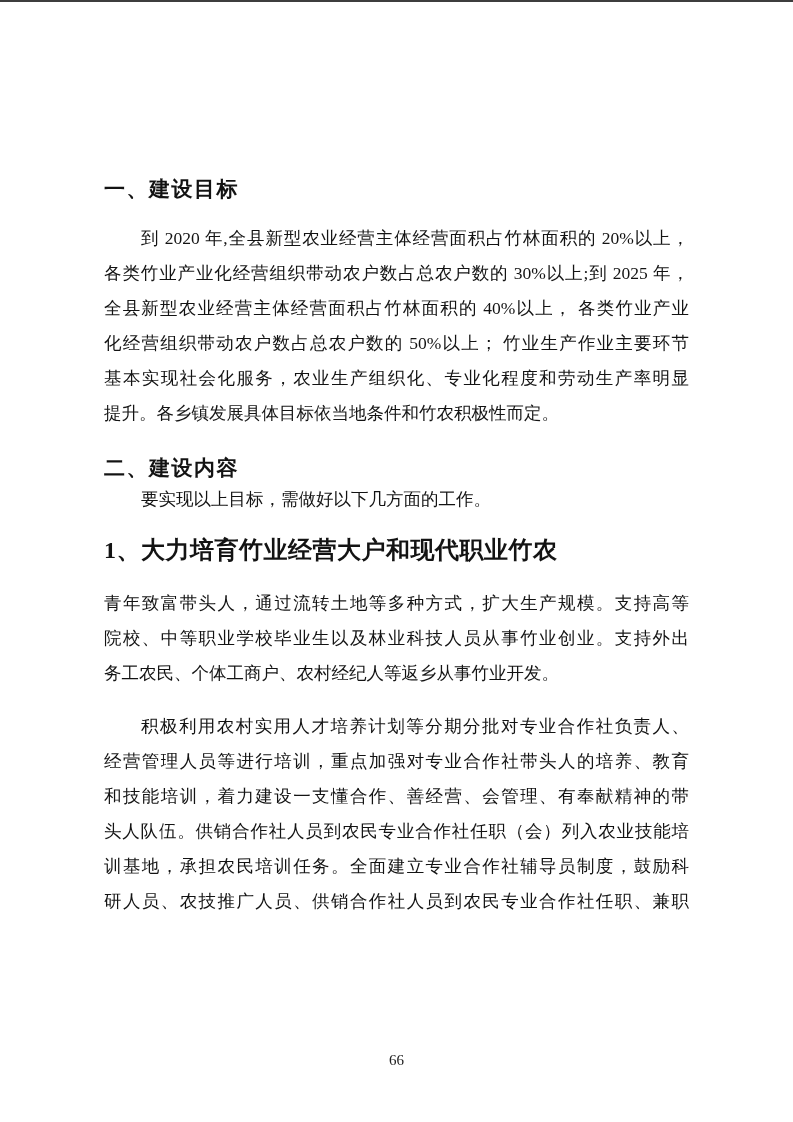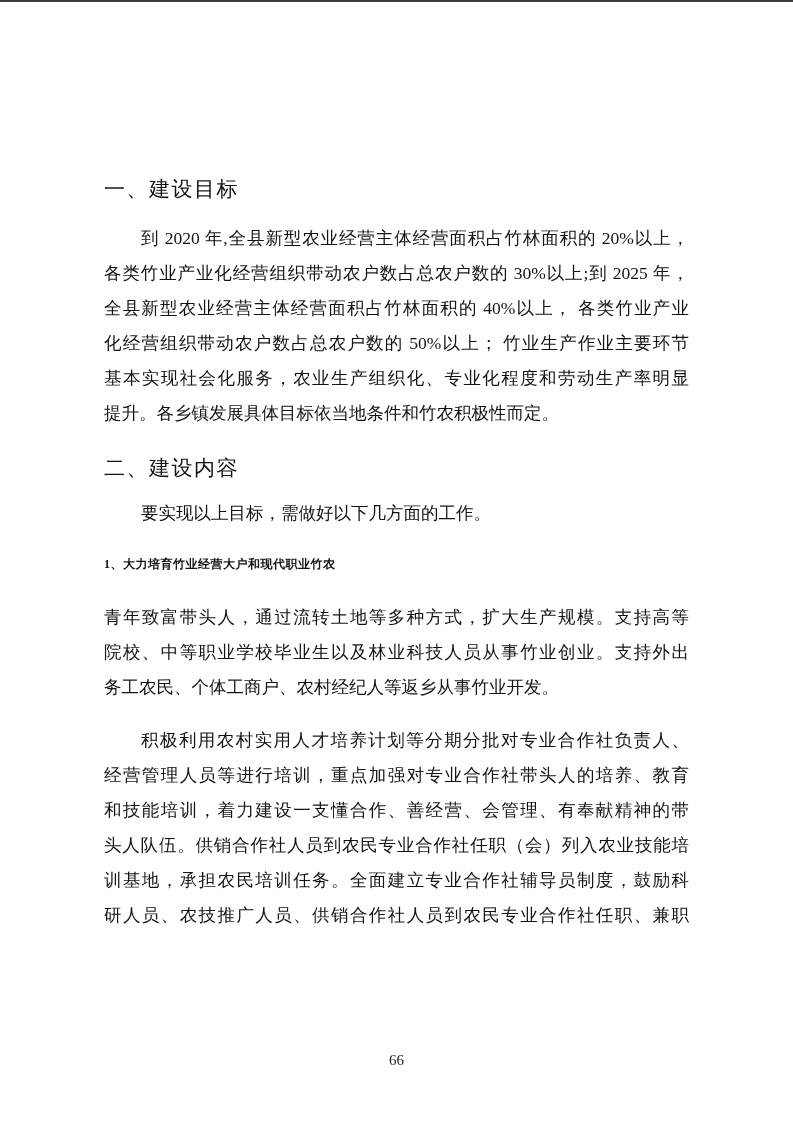--- a/index.html
+++ b/index.html
@@ -25,37 +25,37 @@
     background: #3d3d3d;
   }
   .content {
     position: absolute;
     left: 104px;
     top: 0;
     width: 585px;
   }
   .h-major {
     font-size: 21px;
-    font-weight: normal;
+    font-weight: bold;
     line-height: 28px;
     letter-spacing: 1.5px;
     margin: 0;
   }
   .h1-pos { margin-top: 175px; }
   .h2-pos { margin-top: 23px; }
   .h-minor {
-    font-size: 12px;
+    font-size: 24px;
     font-weight: bold;
     line-height: 26px;
     letter-spacing: 0.5px;
     margin: 20px 0 13px 0;
   }
   .para { margin: 0; }
   .para-goal      { margin-top: 18px; }
-  .para-intro     { margin-top: 14px; }
+  .para-intro     { }
   .para-cultivate { margin-top: 23px; }
   .para-training  { margin-top: 18px; }
   .line {
     font-size: 17.5px;
     line-height: 35px;
     white-space: nowrap;
     text-align: justify;
     text-align-last: justify;
   }
   .line.first { text-indent: 37px; }

